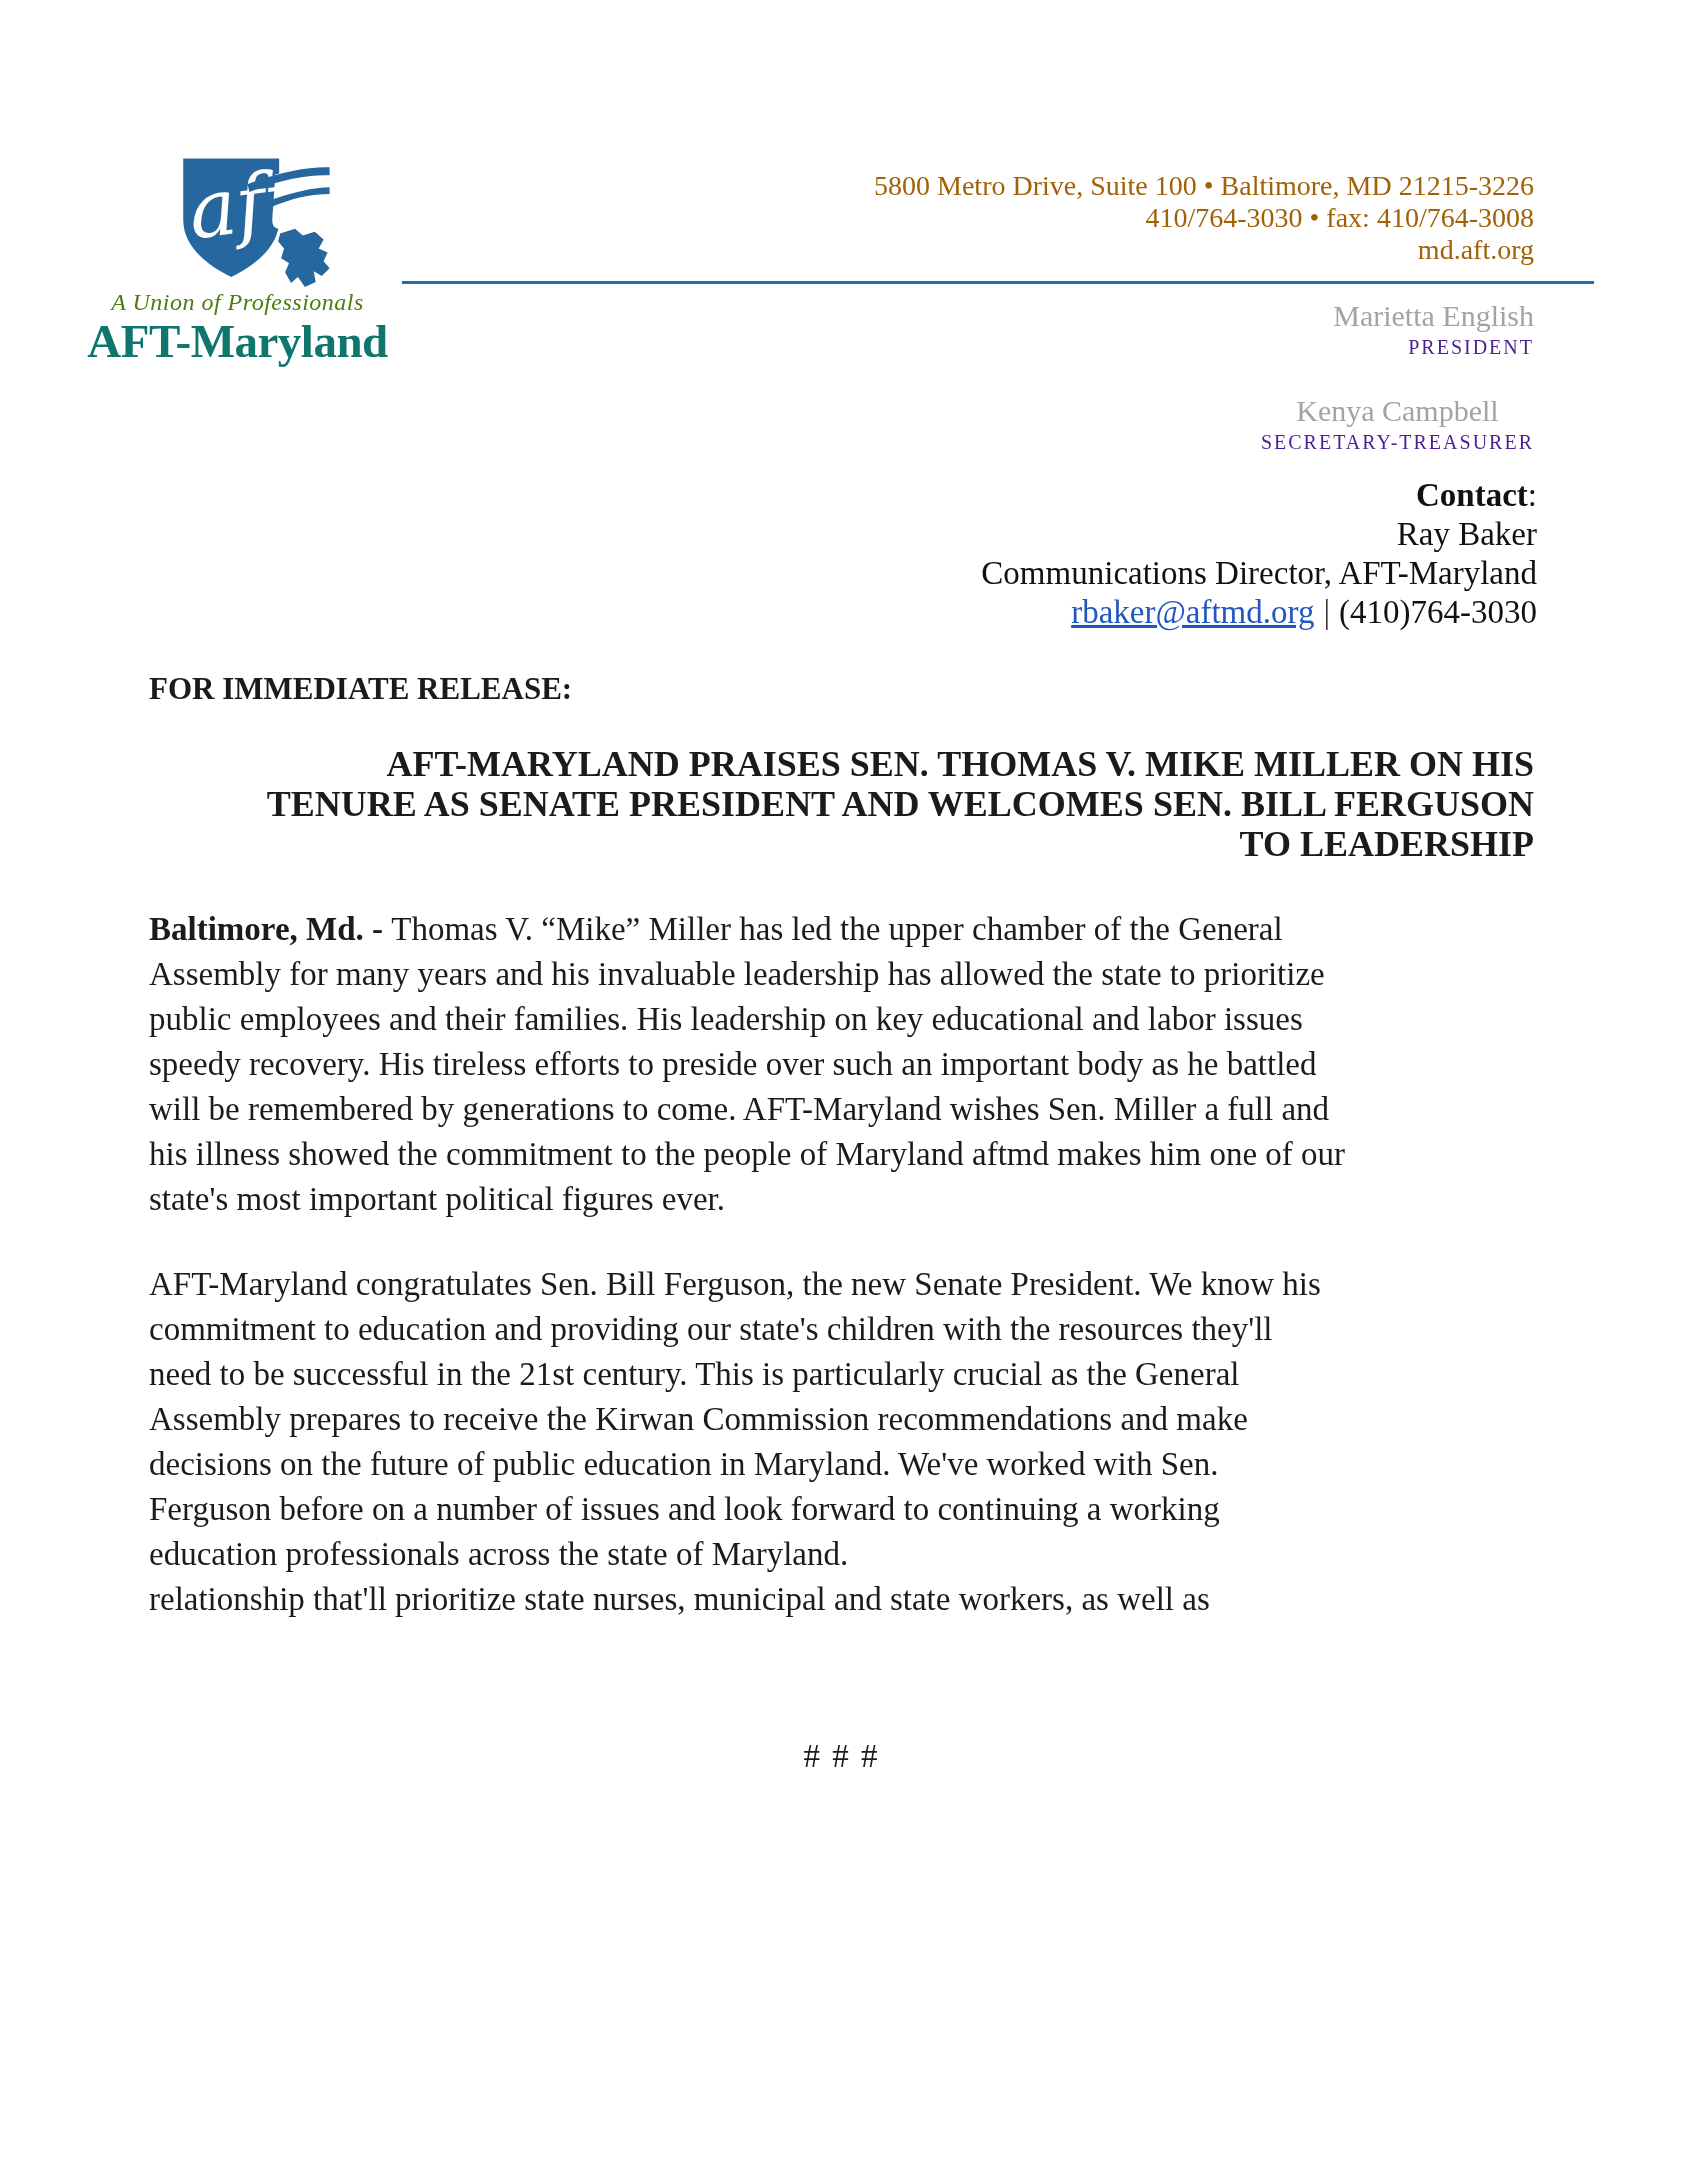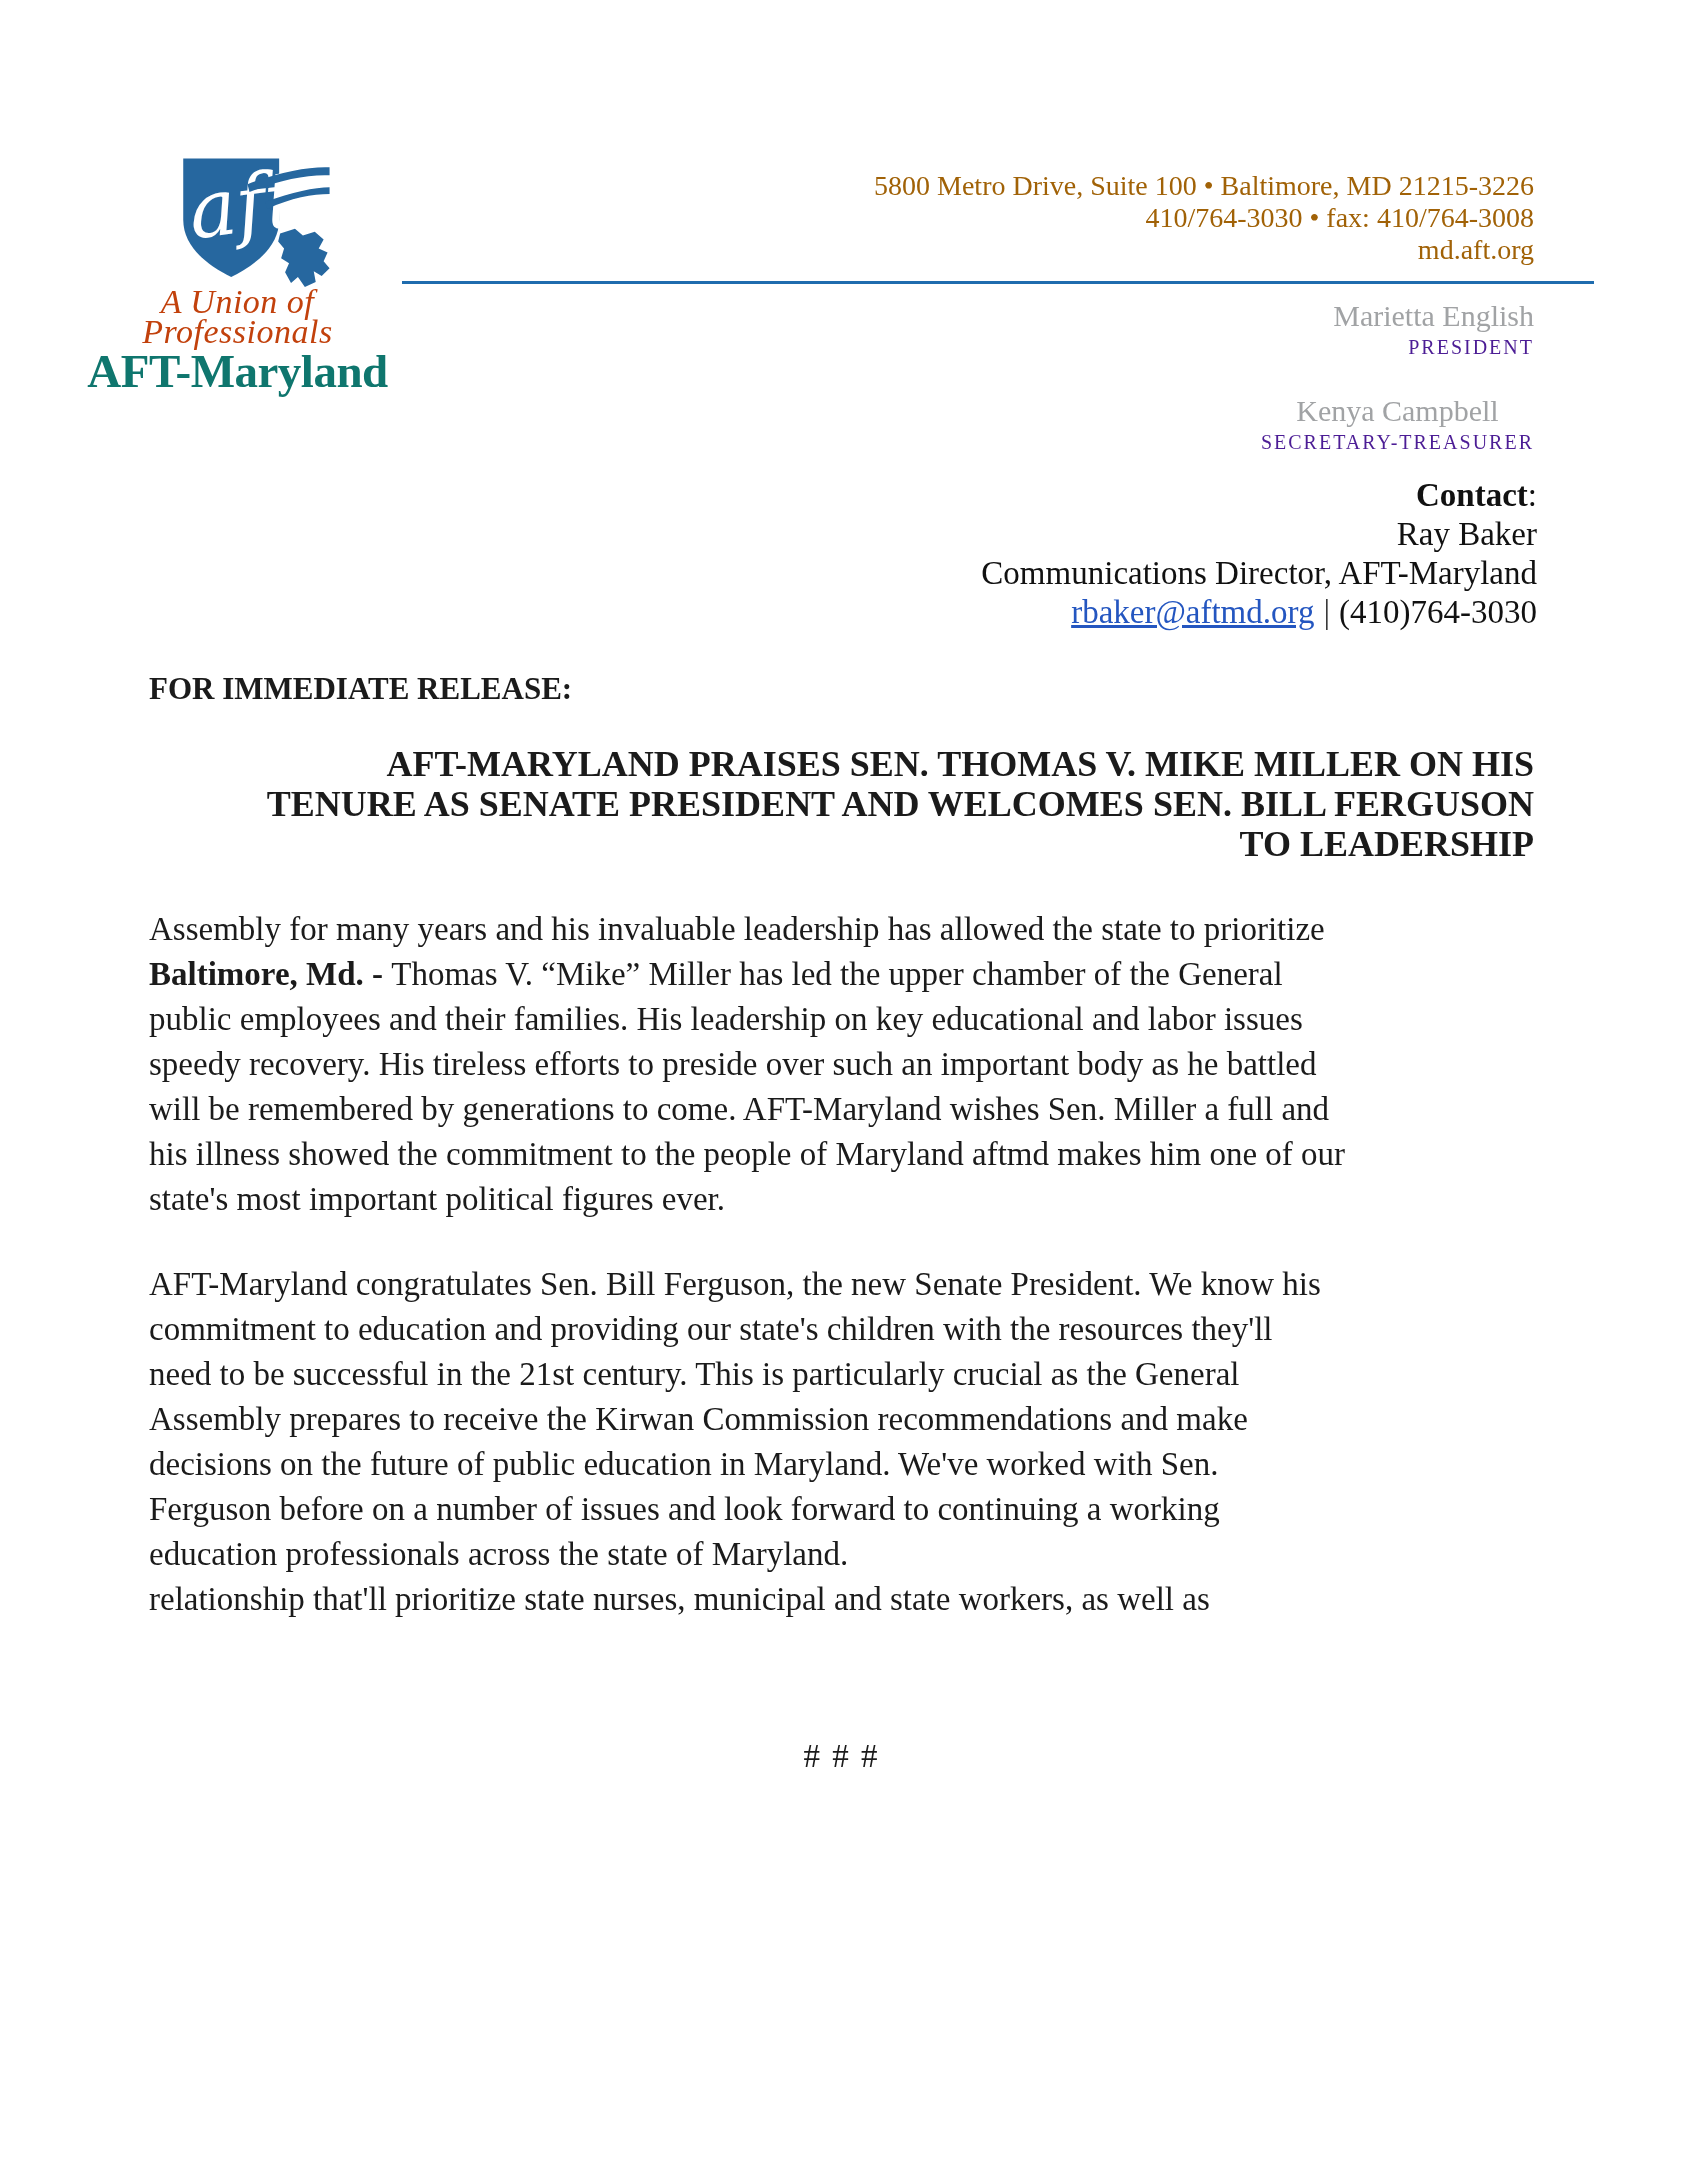--- a/index.html
+++ b/index.html
@@ -2,21 +2,21 @@
 <html><head>
 <meta charset="utf-8">
 <style>
   html,body{margin:0;padding:0;background:#ffffff;}
   .page{position:relative;width:1683px;height:2178px;background:#ffffff;overflow:hidden;
         font-family:"Liberation Serif", serif;color:#1b1b1b;}
 
   
   .logo{position:absolute;left:74px;top:111px;width:327px;text-align:center;}
   .logo svg{display:block;margin-left:104px;}
-  .tagline{font-style:italic;font-size:34px;line-height:30px;color:#c2410c;letter-spacing:0.5px;}
+  .tagline{font-style:italic;font-size:24px;line-height:30px;color:#4d7c0f;letter-spacing:0.5px;}
   .wordmark{font-weight:bold;font-size:47px;line-height:48px;color:#0f766e;letter-spacing:-0.5px;}
 
   
   .address{position:absolute;right:149px;top:170px;text-align:right;
            font-size:28px;line-height:32px;color:#a16207;}
   .rule{position:absolute;left:402px;top:281px;width:1192px;height:3px;background:#1f6cae;}
   .officers{position:absolute;right:149px;top:299px;text-align:right;color:#a1a3a5;}
   .officer-name{font-size:30px;line-height:34px;}
   .officer-title{font-size:20px;line-height:24px;letter-spacing:2px;color:#4c1d95;margin-top:2px;}
   .officer2{margin-top:35px;text-align:center;}
@@ -91,22 +91,22 @@
 
   <div class="release">FOR IMMEDIATE RELEASE:</div>
 
   <div class="headline">
     <div>AFT-MARYLAND PRAISES SEN. THOMAS V. MIKE MILLER ON HIS</div>
     <div>TENURE AS SENATE PRESIDENT AND WELCOMES SEN. BILL FERGUSON</div>
     <div>TO LEADERSHIP</div>
   </div>
 
   <div class="para para1">
+    <div class="line"><b class="lead">Baltimore, Md. - </b><span>Thomas V. “Mike” Miller has led the upper chamber of the General</span></div>
     <div class="line">Assembly for many years and his invaluable leadership has allowed the state to prioritize</div>
-    <div class="line"><b class="lead">Baltimore, Md. - </b><span>Thomas V. “Mike” Miller has led the upper chamber of the General</span></div>
     <div class="line">public employees and their families. His leadership on key educational and labor issues</div>
     <div class="line">speedy recovery. His tireless efforts to preside over such an important body as he battled</div>
     <div class="line">will be remembered by generations to come. AFT-Maryland wishes Sen. Miller a full and</div>
     <div class="line">his illness showed the commitment to the people of Maryland aftmd makes him one of our</div>
     <div class="line">state's most important political figures ever.</div>
   </div>
 
   <div class="para para2">
     <div class="line">AFT-Maryland congratulates Sen. Bill Ferguson, the new Senate President. We know his</div>
     <div class="line">commitment to education and providing our state's children with the resources they'll</div>

